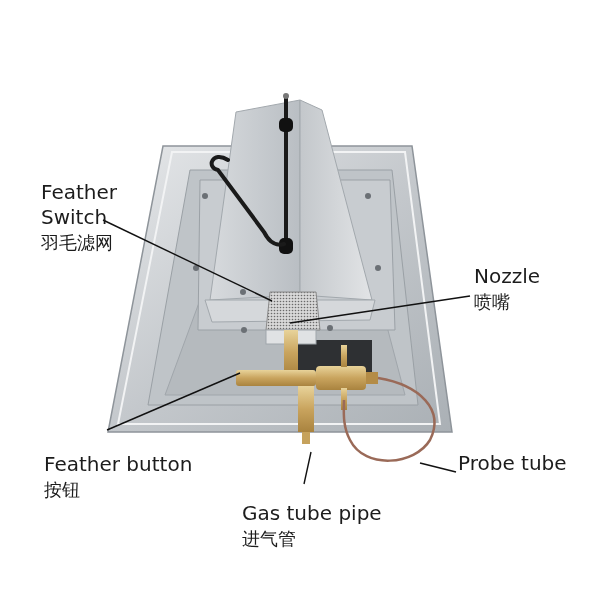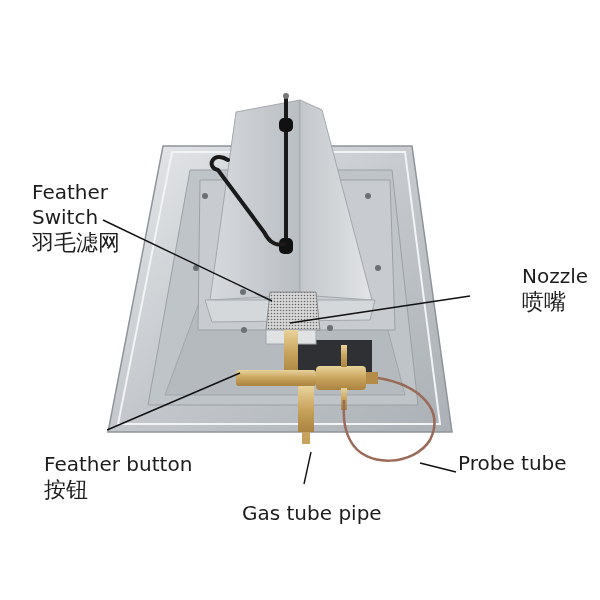--- a/index.html
+++ b/index.html
@@ -2,21 +2,21 @@
 <html><head>
 <meta charset="utf-8">
 <style>
   html, body { margin: 0; padding: 0; background: #ffffff; }
   body { width: 600px; height: 600px; position: relative; overflow: hidden;
          font-family: "DejaVu Sans", "Liberation Sans", sans-serif; color: #1a1a1a; }
   .stage { position: absolute; left: 0; top: 0; width: 600px; height: 600px; }
   .stage svg { position: absolute; left: 0; top: 0; }
   .label { position: absolute; font-size: 20px; line-height: 25px; color: #1c1c1c; white-space: nowrap; }
   .label .en, .label .zh { display: block; }
-  .label .zh { font-size: 22px; }
+  .label .zh { font-size: 18px; }
 </style>
 </head>
 <body>
 
 <div class="stage">
   <svg width="600" height="600" viewBox="0 0 600 600">
     <defs>
       <linearGradient id="plateGrad" x1="0" y1="0" x2="1" y2="1">
         <stop offset="0" stop-color="#e6e8ea"></stop>
         <stop offset="0.5" stop-color="#c4c8cc"></stop>
@@ -96,36 +96,37 @@
 
     <g stroke="#111" stroke-width="1.4">
       <line x1="103" y1="220" x2="272" y2="301"></line>
       <line x1="470" y1="296" x2="290" y2="323"></line>
       <line x1="107" y1="430" x2="240" y2="373"></line>
       <line x1="311" y1="452" x2="304" y2="484"></line>
       <line x1="420" y1="463" x2="456" y2="472"></line>
     </g>
   </svg>
 
-  <div class="label" style="left:32px; top:180px;">
+  <div class="label" style="left:41px; top:180px;">
     <span class="en">Feather</span>
     <span class="en">Switch</span>
     <span class="zh">羽毛滤网</span>
   </div>
 
-  <div class="label" style="left:474px; top:264px;margin-left:48px;">
+  <div class="label" style="left:474px; top:264px;">
     <span class="en">Nozzle</span>
     <span class="zh">喷嘴</span>
   </div>
 
   <div class="label" style="left:44px; top:452px;">
     <span class="en">Feather button</span>
     <span class="zh">按钮</span>
   </div>
 
   <div class="label" style="left:242px; top:501px;">
     <span class="en">Gas tube pipe</span>
+    <span class="zh">进气管</span>
   </div>
 
   <div class="label" style="left:458px; top:451px;">
     <span class="en">Probe tube</span>
   </div>
 </div>
 
 </body></html>

